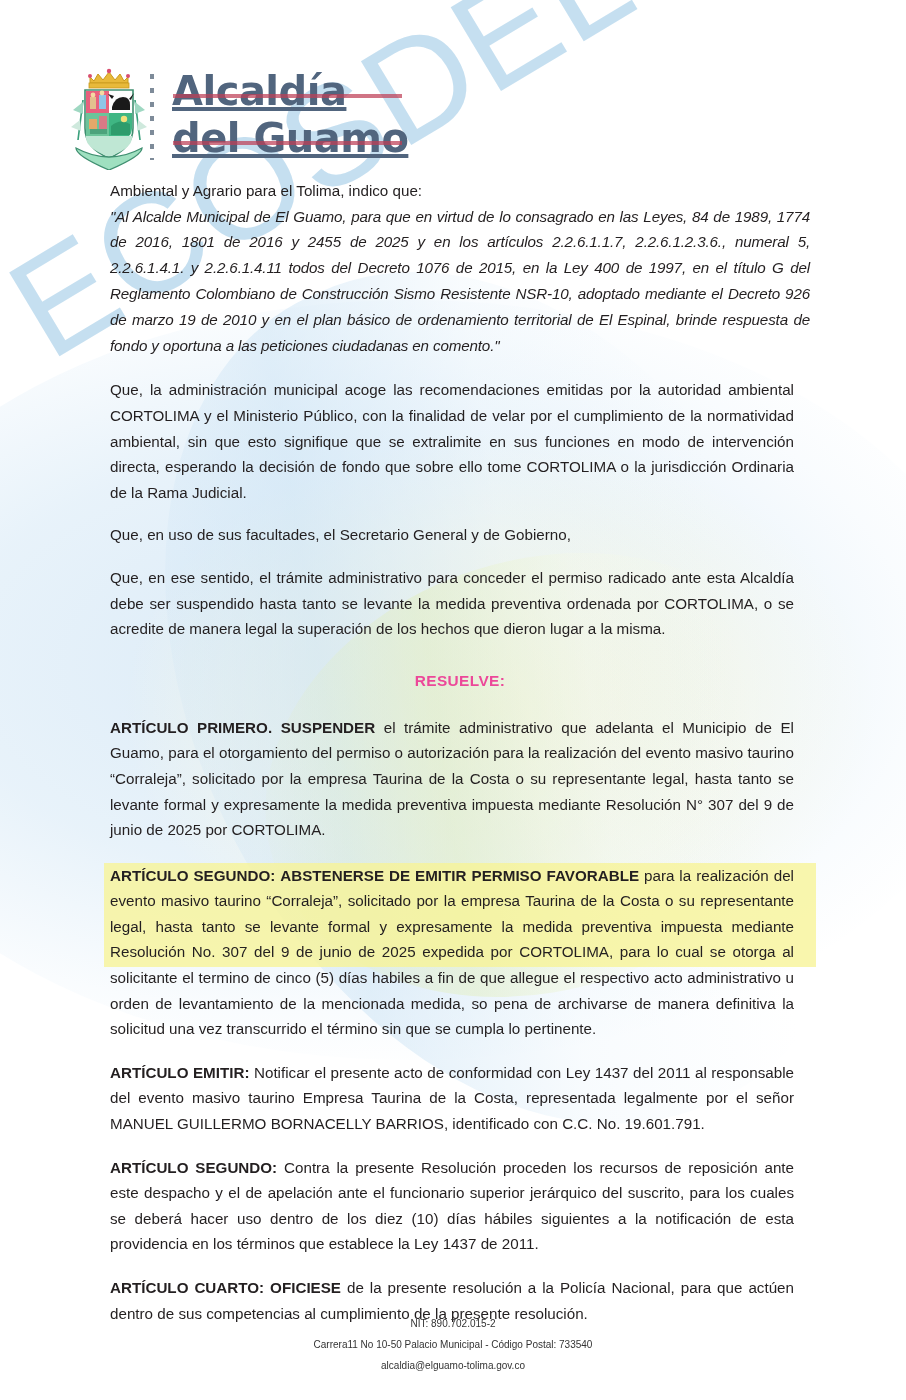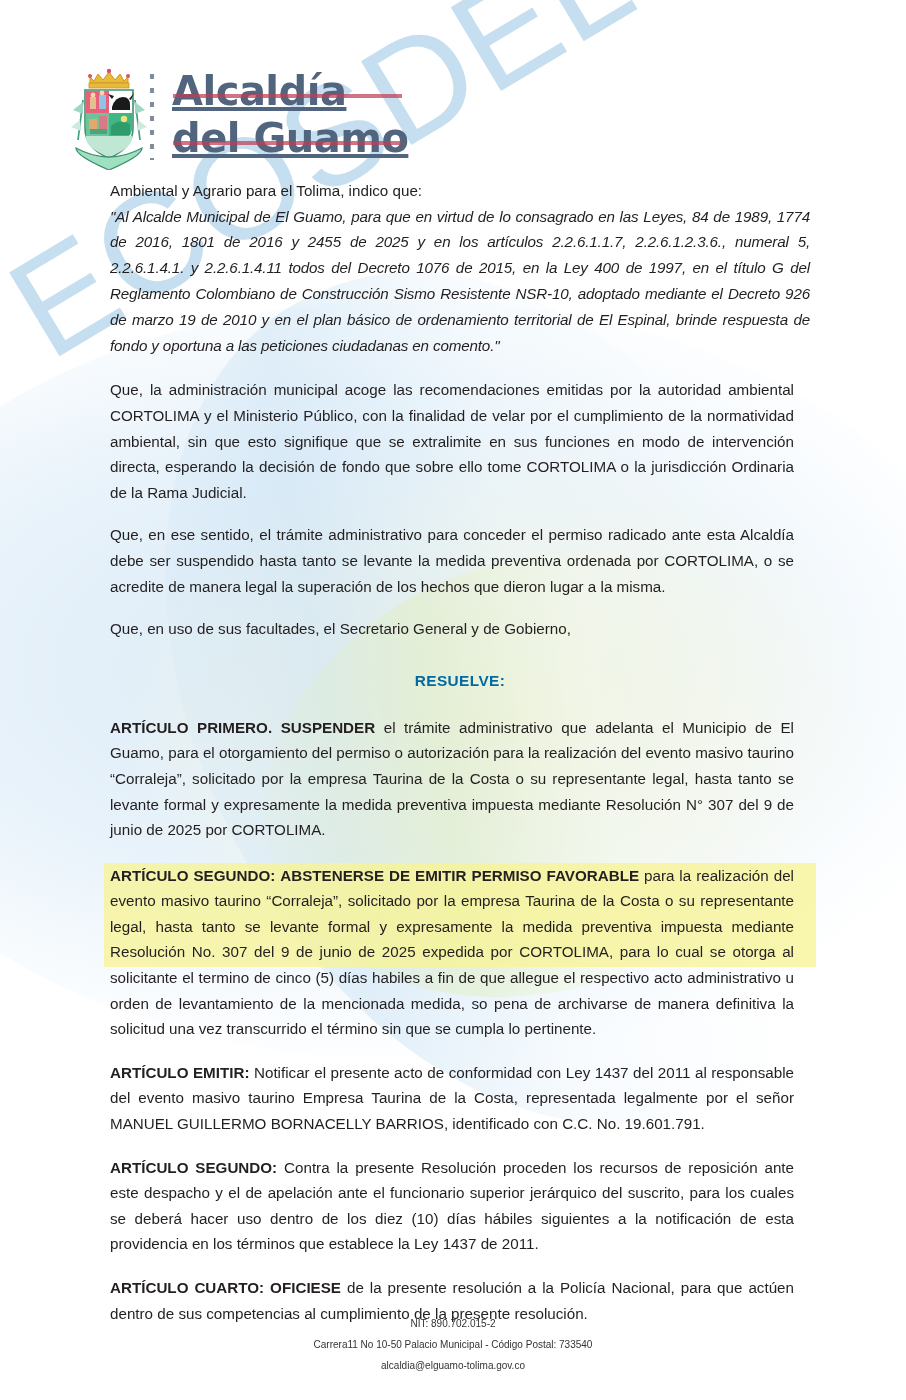--- a/index.html
+++ b/index.html
@@ -167,21 +167,21 @@
     text-align: justify;
     margin: 0 0 19px 0;
     letter-spacing: -0.15px;
   }
   .resuelve {
     text-align: center;
     font-weight: 700;
     font-size: 15.4px;
     letter-spacing: 0.4px;
     margin: 30px 0 24px 0;
-    color: #0369a1;
+    color: #ec4899;
   }
   .art-label { font-weight: 700; }
   .art-kw { font-weight: 700; }
 
   
   .hl-block {
     position: relative;
     padding: 1px 0 2px 0;
   }
   .hl-block::before {
@@ -292,23 +292,23 @@
 </div>
 
 <div class="page-body">
 
   <p class="para tight">Ambiental y Agrario para el Tolima, indico que:</p>
 
   <p class="quote">"Al Alcalde Municipal de El Guamo, para que en virtud de lo consagrado en las Leyes, 84 de 1989, 1774 de 2016, 1801 de 2016 y 2455 de 2025 y en los artículos 2.2.6.1.1.7, 2.2.6.1.2.3.6., numeral 5, 2.2.6.1.4.1. y 2.2.6.1.4.11 todos del Decreto 1076 de 2015, en la Ley 400 de 1997, en el título G del Reglamento Colombiano de Construcción Sismo Resistente NSR-10, adoptado mediante el Decreto 926 de marzo 19 de 2010 y en el plan básico de ordenamiento territorial de El Espinal, brinde respuesta de fondo y oportuna a las peticiones ciudadanas en comento."</p>
 
   <p class="para">Que, la administración municipal acoge las recomendaciones emitidas por la autoridad ambiental CORTOLIMA y el Ministerio Público, con la finalidad de velar por el cumplimiento de la normatividad ambiental, sin que esto signifique que se extralimite en sus funciones en modo de intervención directa, esperando la decisión de fondo que sobre ello tome CORTOLIMA o la jurisdicción Ordinaria de la Rama Judicial.</p>
 
+  <p class="para">Que, en uso de sus facultades, el Secretario General y de Gobierno,</p>
+
   <p class="para">Que, en ese sentido, el trámite administrativo para conceder el permiso radicado ante esta Alcaldía debe ser suspendido hasta tanto se levante la medida preventiva ordenada por CORTOLIMA, o se acredite de manera legal la superación de los hechos que dieron lugar a la misma.</p>
-
-  <p class="para">Que, en uso de sus facultades, el Secretario General y de Gobierno,</p>
 
   <div class="resuelve">RESUELVE:</div>
 
   <div class="art-block hl-block">
     <p class="para tight">
       <span class="art-label">ARTÍCULO PRIMERO.</span><span> </span><span class="art-kw">SUSPENDER</span><span> el trámite administrativo que adelanta el Municipio de El Guamo, para el otorgamiento del permiso o autorización para la realización del evento masivo taurino “Corraleja”, solicitado por la empresa Taurina de la Costa o su representante legal, hasta tanto se levante formal y expresamente la medida preventiva impuesta mediante Resolución N° 307 del 9 de junio de 2025 por CORTOLIMA.</span>
     </p>
   </div>
 
   <div class="art-block hl-partial">

